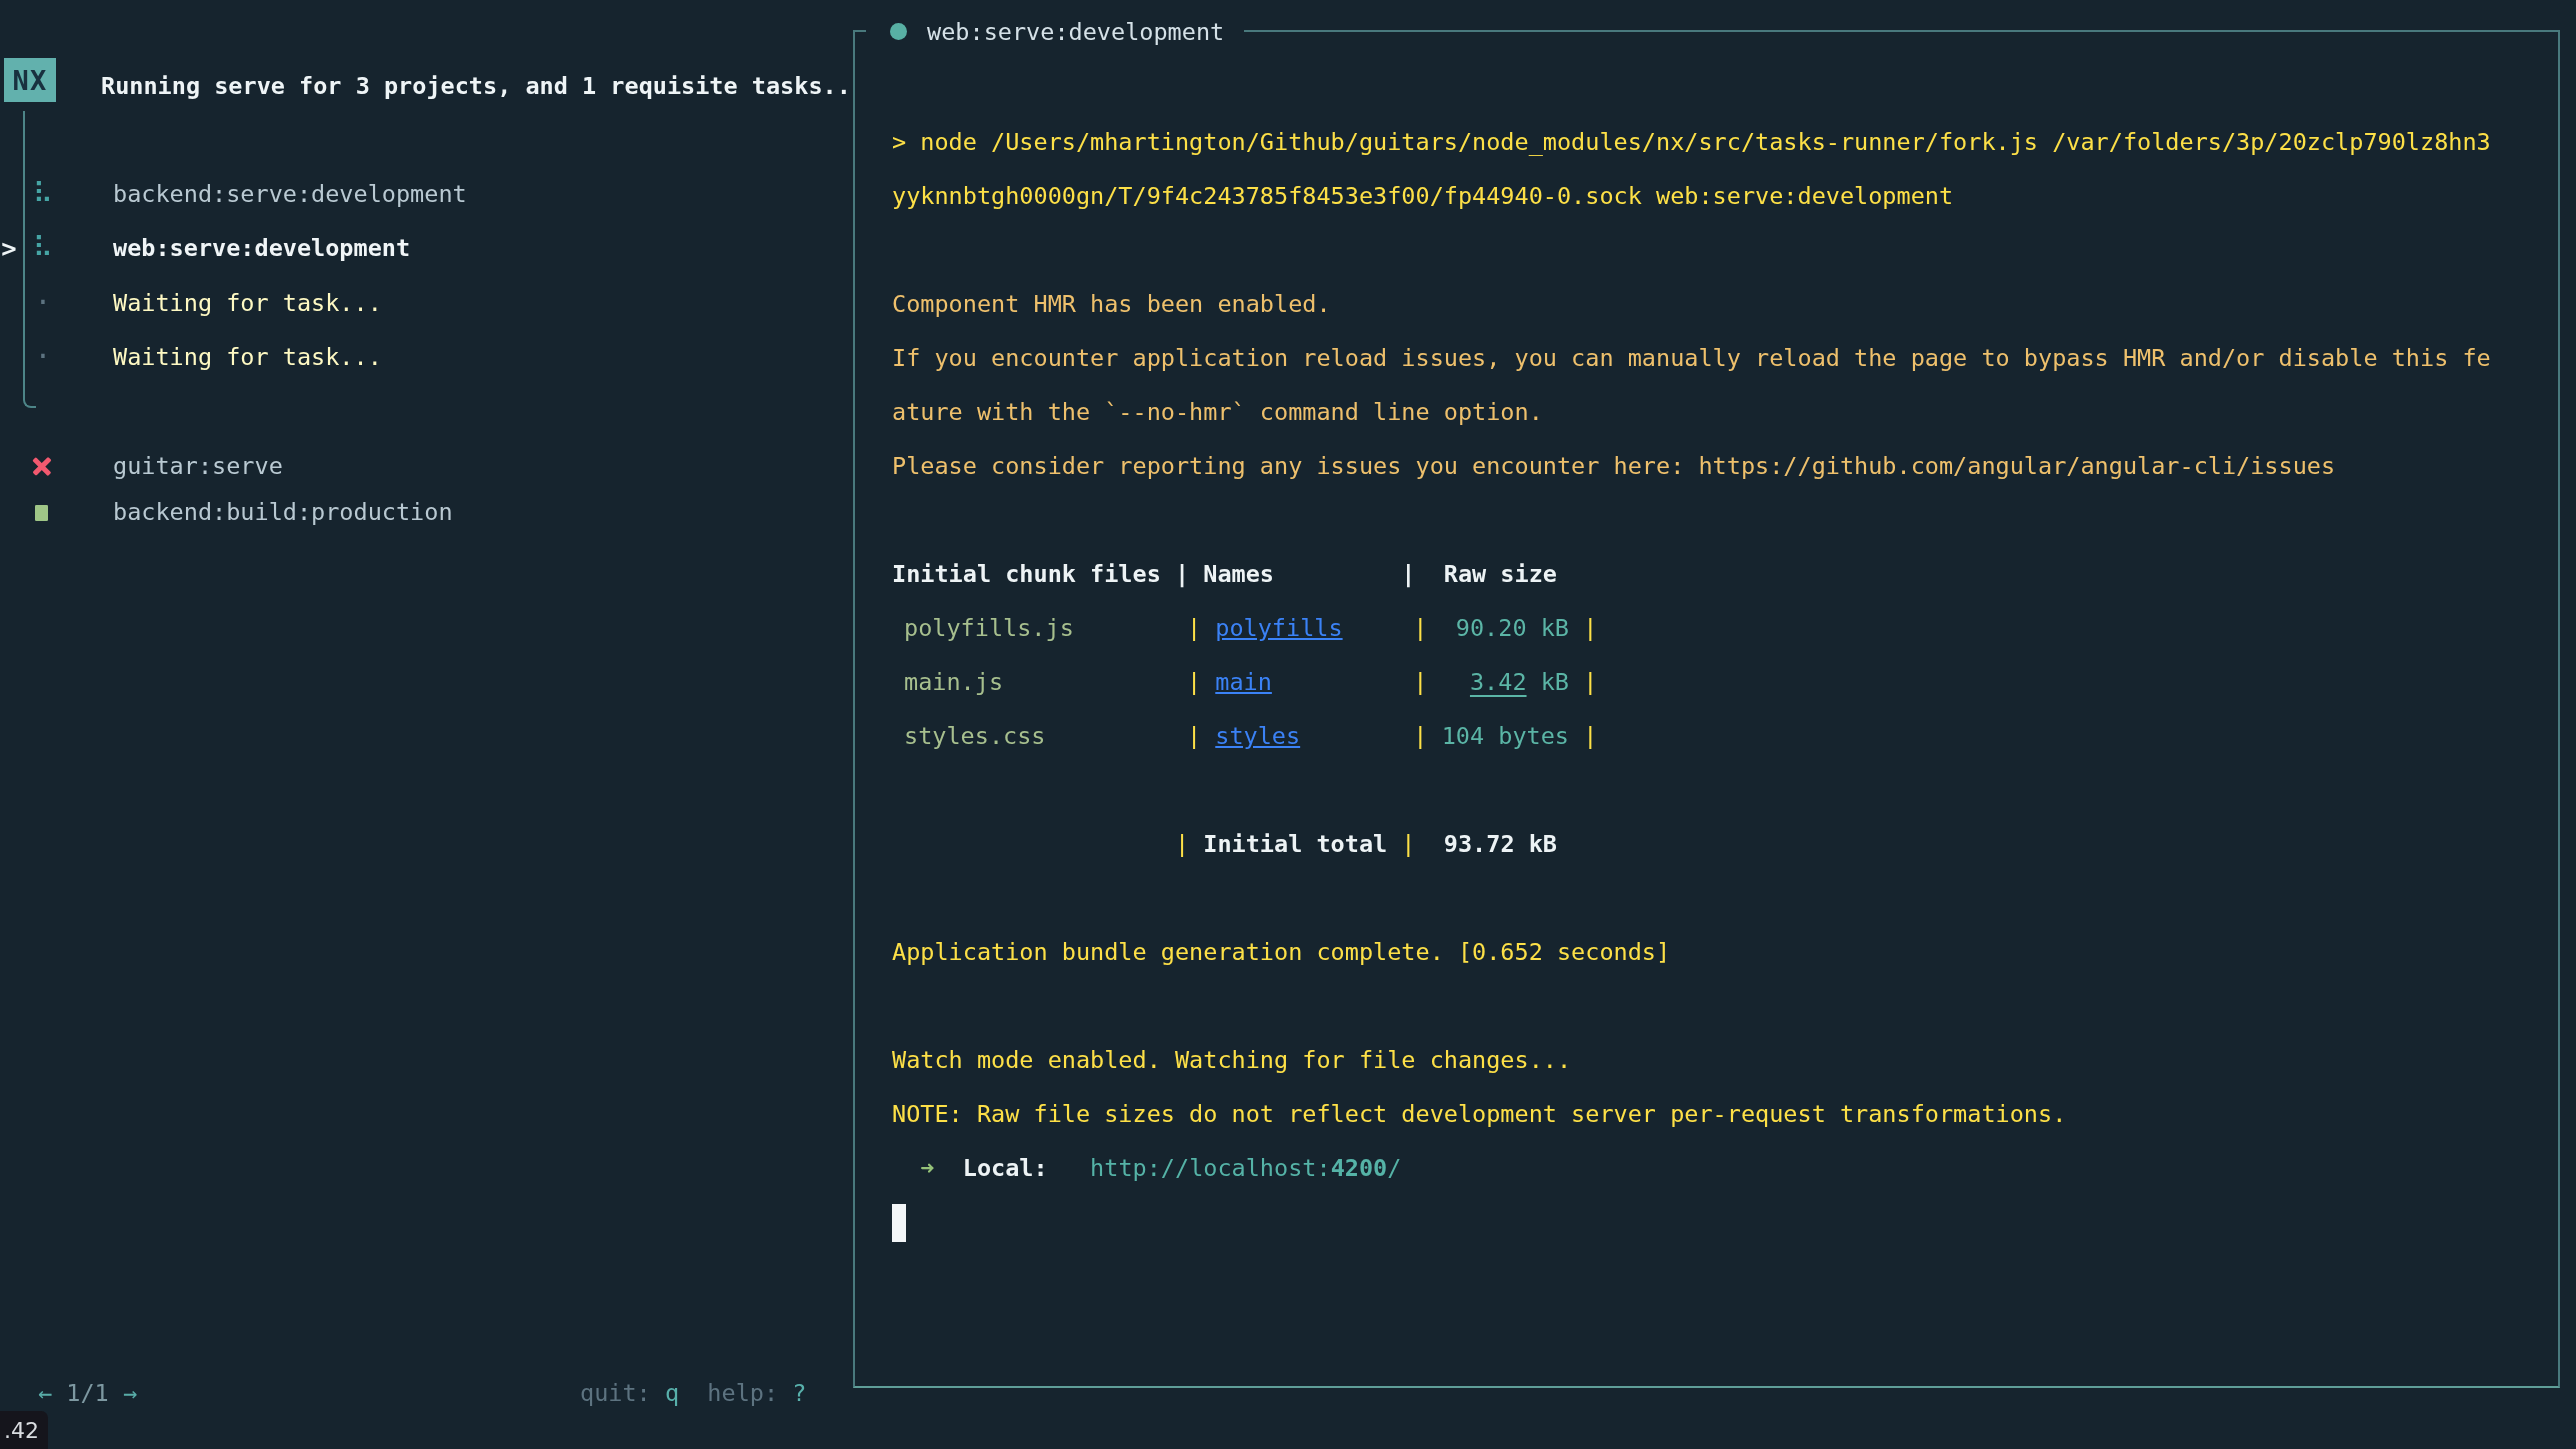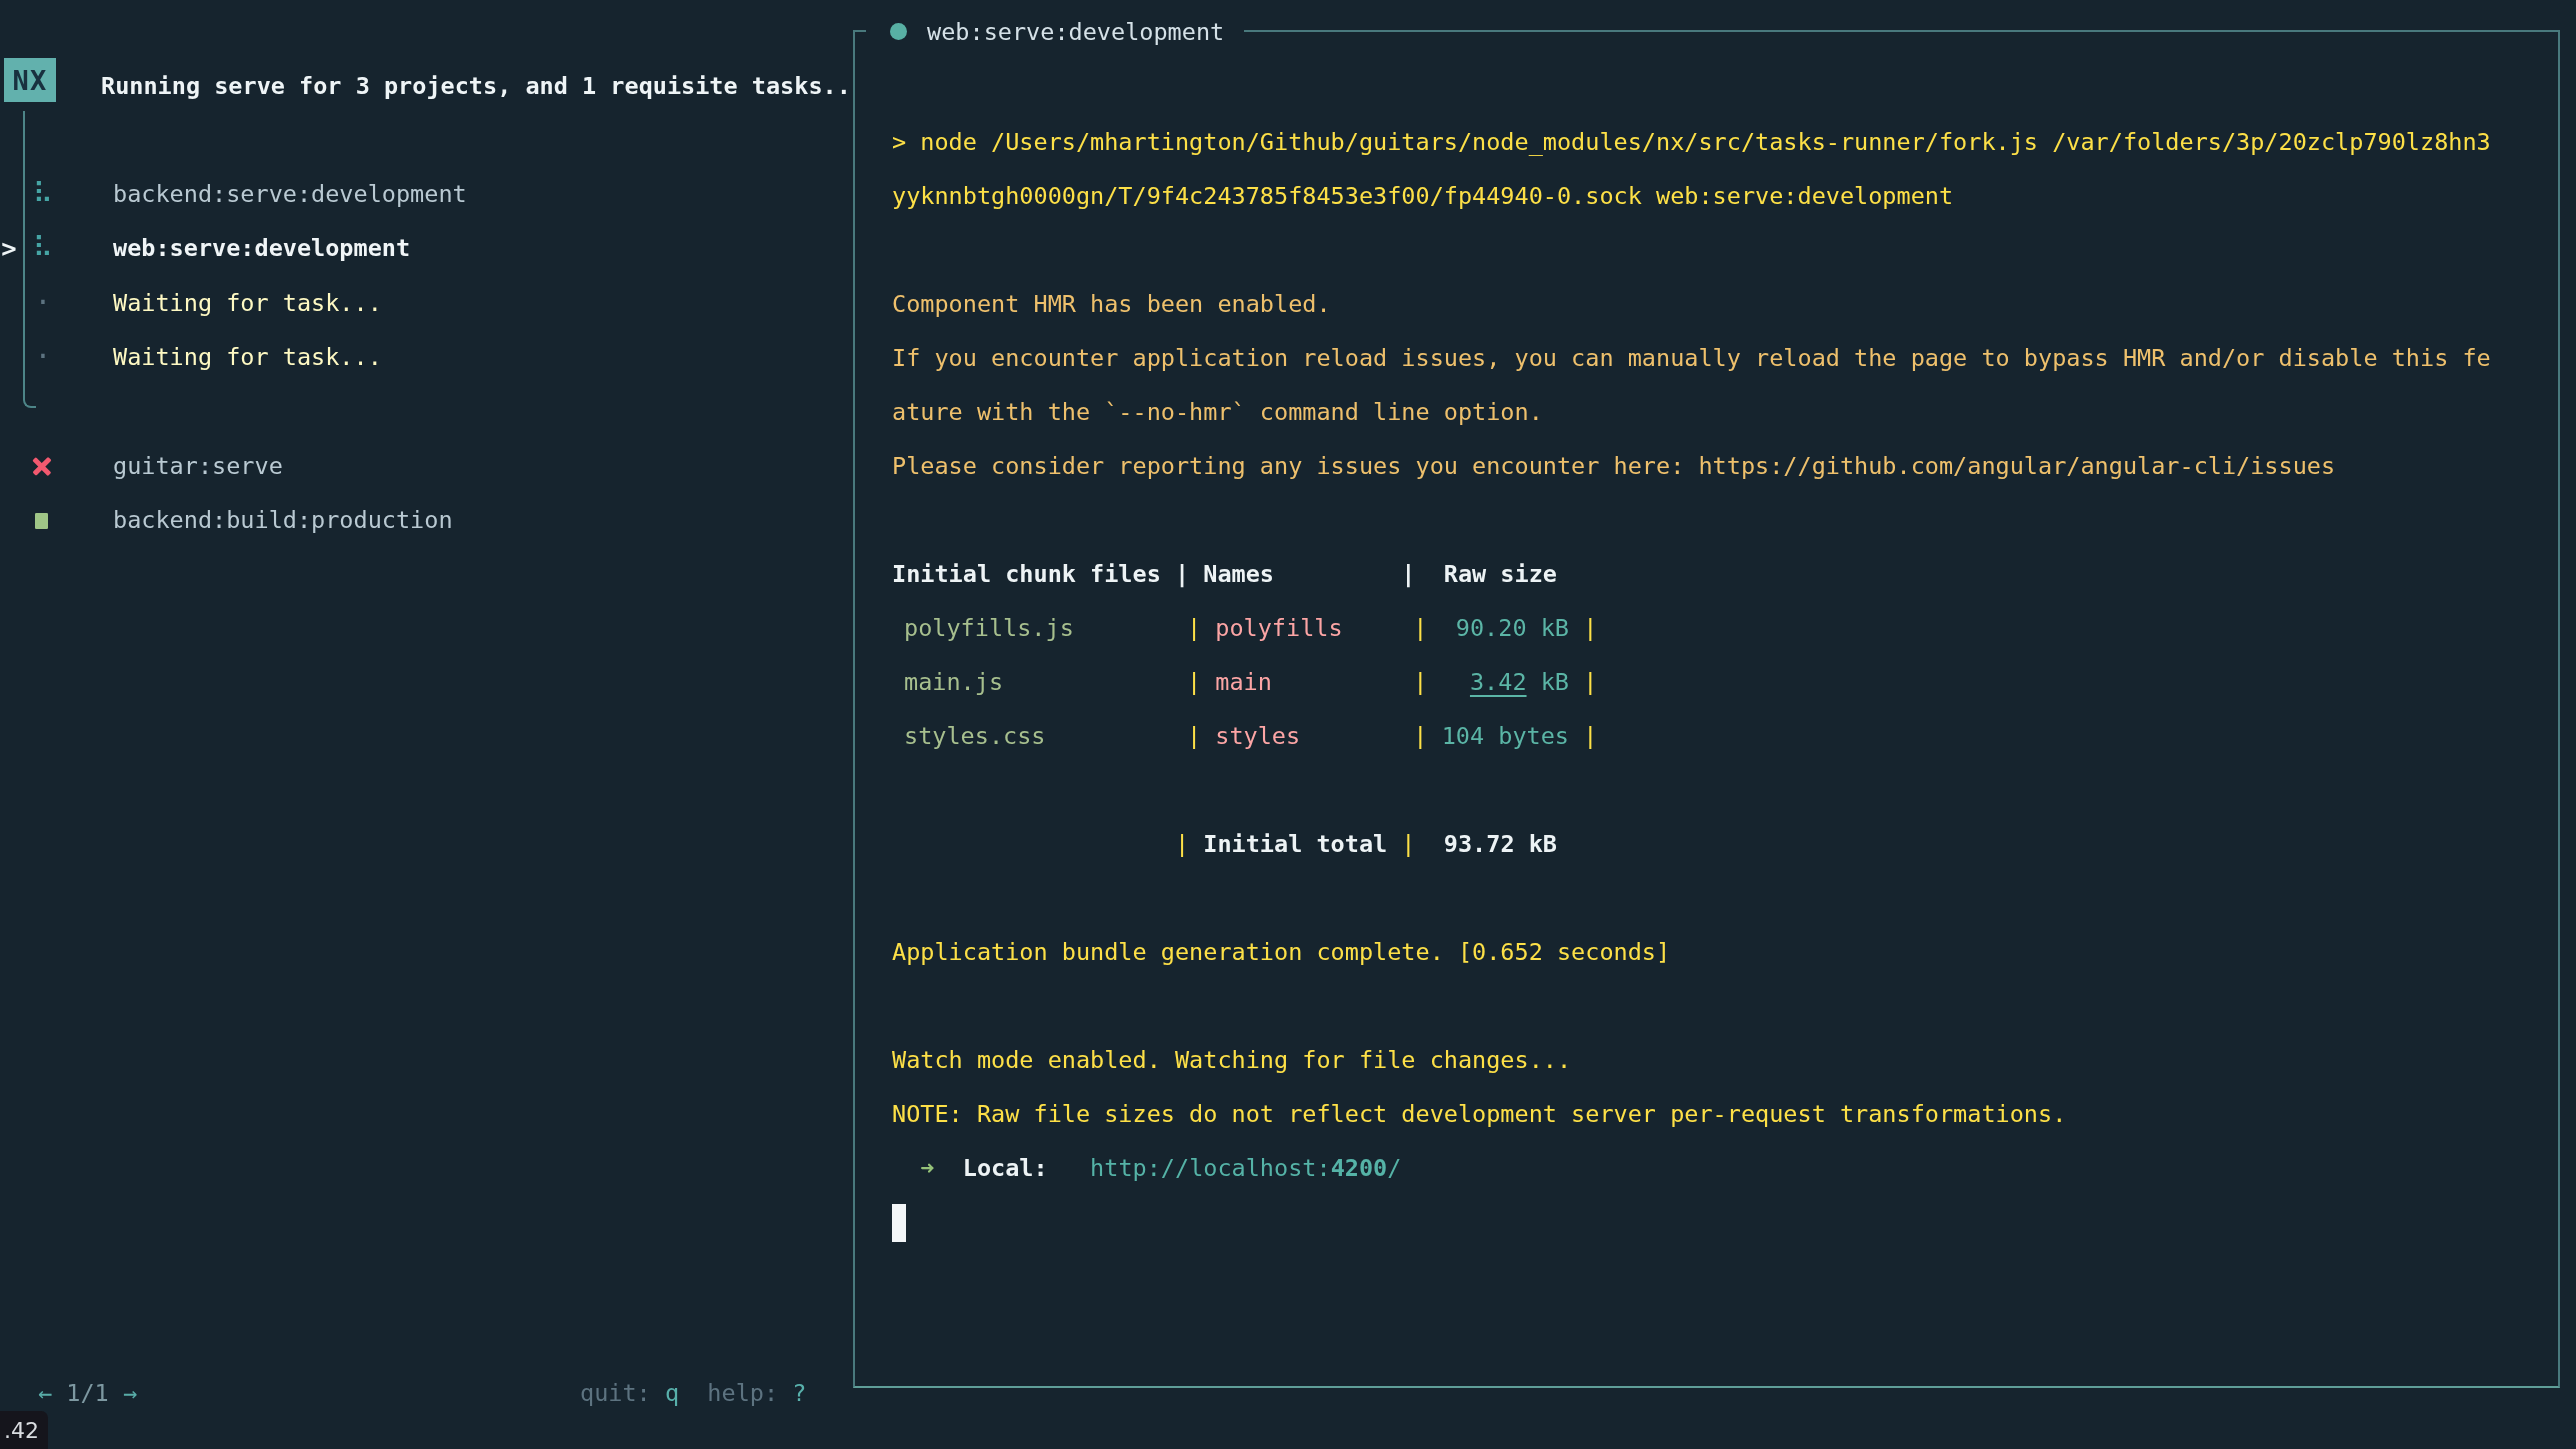--- a/index.html
+++ b/index.html
@@ -50,21 +50,21 @@
          border:2px solid #49797d;border-bottom:2.7px solid #5f9e98;box-sizing:border-box;}
   .panel-title{position:absolute;left:10.7px;top:-19px;height:38px;background:#16242e;
                display:flex;align-items:center;padding:0 20px 0 24px;}
   .status-dot{width:17.4px;height:17.4px;border-radius:50%;background:#58b0a4;margin-right:20px;}
   .panel-title-text{color:#d5e1e7;white-space:pre;}
   .panel-lines{position:absolute;left:0;top:0;right:0;padding:83px 13.4px 0 37px;}
   .line{height:54px;line-height:54px;white-space:pre;}
 
   .s-fg{color:#fde047;text-align:right;}
   .s-white{color:#edf3f5;font-weight:bold;}
-  .s-lt{color:#fca5a5;}
+  .s-lt{color:#3b82f6;text-decoration:underline;}
   .s-yellow{color:#eec06c;}
   .s-green{color:#a7bf8e;margin-left:12px;}
   .s-teal{color:#5bb5a6;}
   .s-tealu{color:#5bb5a6;text-decoration:underline;text-underline-offset:4.7px;text-decoration-thickness:2px;}
   .s-url{color:#55b3a7;}
   .s-urlb{color:#55b3a7;font-weight:bold;}
   .s-arrow{color:#96c379;}
   .s-cursor{display:inline-block;width:14px;height:38px;background:#f3f6f8;vertical-align:middle;}
 </style>
 </head>
@@ -93,21 +93,21 @@
       <div class="task-row" style="top: 163px;">
         <span class="t-icon icon-dot">·</span>
         <span class="t-label t-dim">Waiting for task...</span>
       </div>
     </div>
   <div class="finished-list" id="finished-list">
       <div class="task-row" style="top: 0px;">
         <span class="icon-cross"></span>
         <span class="t-label t-normal">guitar:serve</span>
       </div>
-      <div class="task-row" style="top: 54px;">
+      <div class="task-row" style="top: 46px;">
         <span class="icon-square"></span>
         <span class="t-label t-normal">backend:build:production</span>
       </div>
     </div>
 
   <div class="pager"><span class="arr">←</span><span class="pg"> 1/1 </span><span class="arr">→</span></div>
 
   <div class="hints" id="hints"><span class="hint-label">quit: </span><span class="hint-key">q</span><span class="hint-label">  help: </span><span class="hint-key">?</span></div>
 
   <div class="overlay-badge">.42</div>

